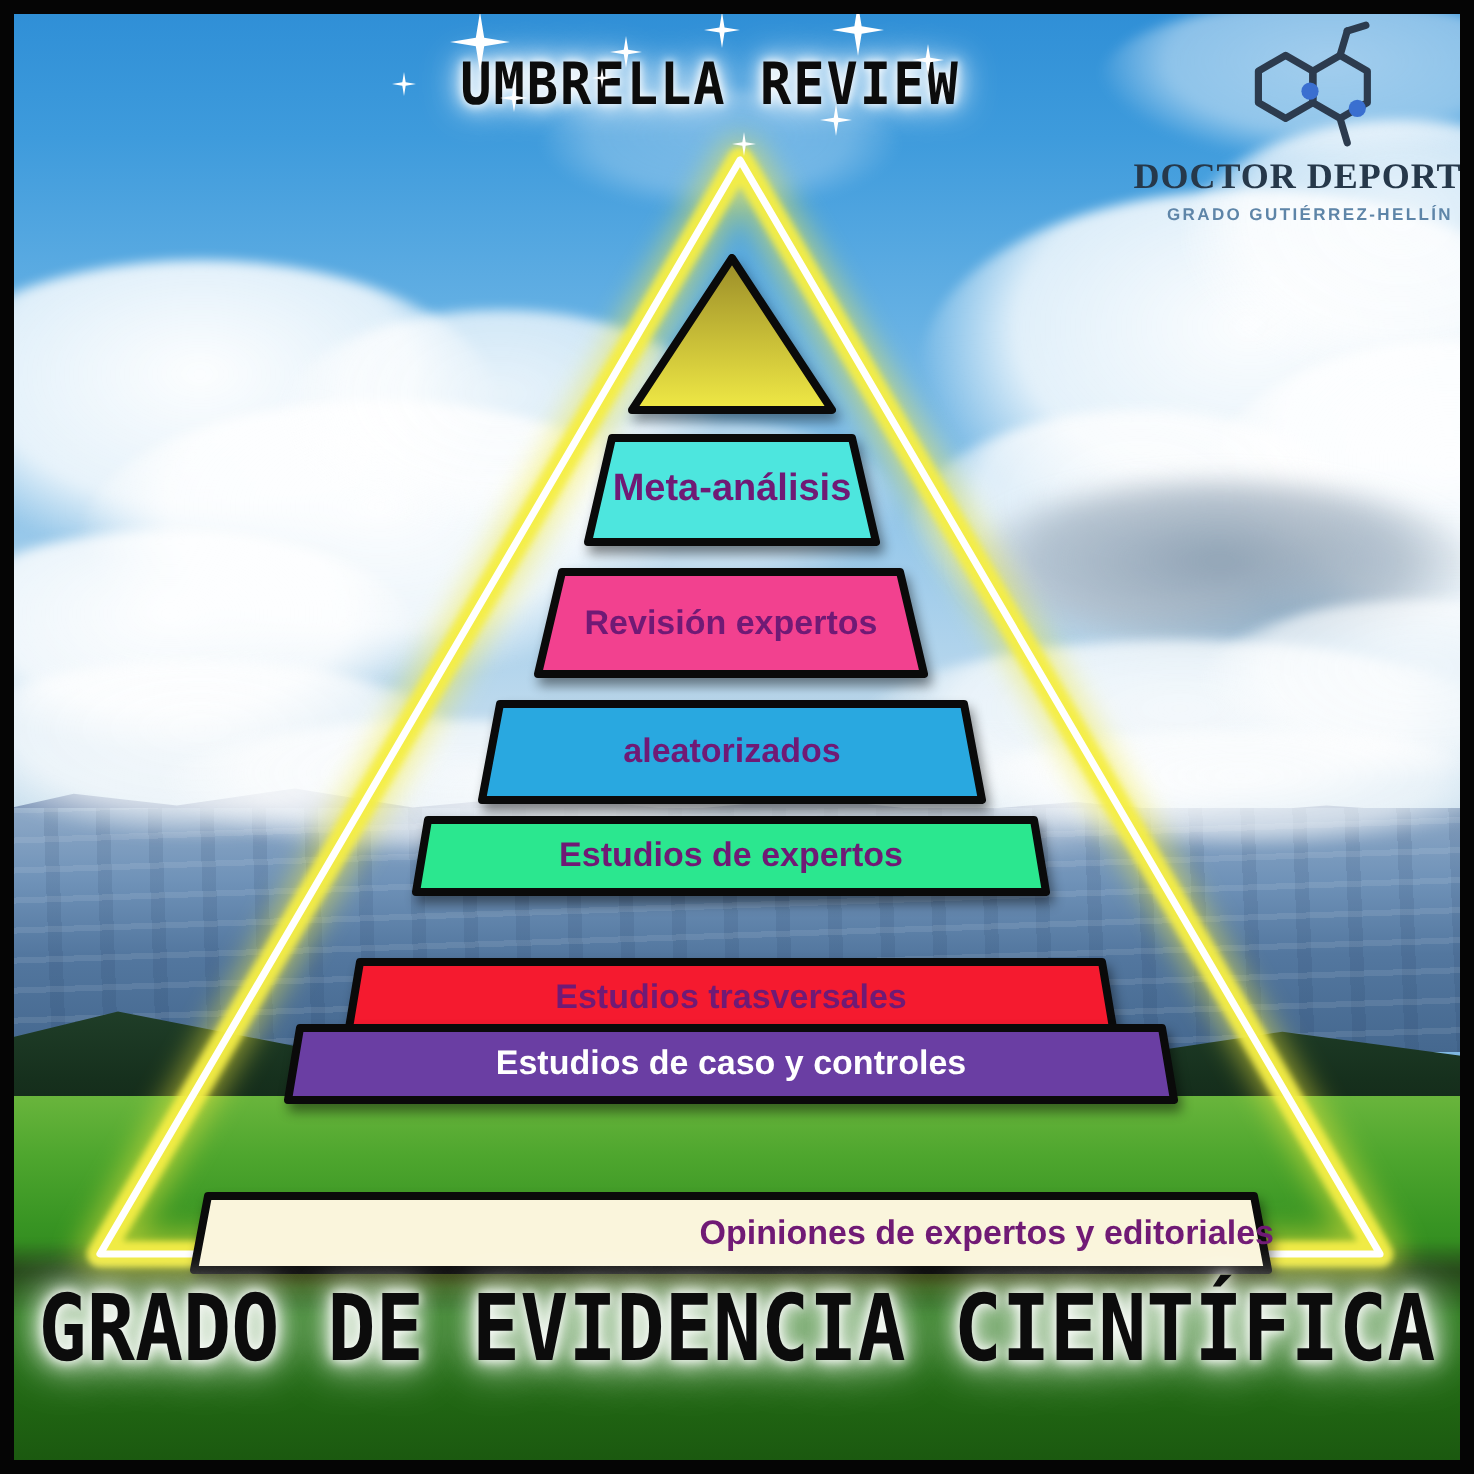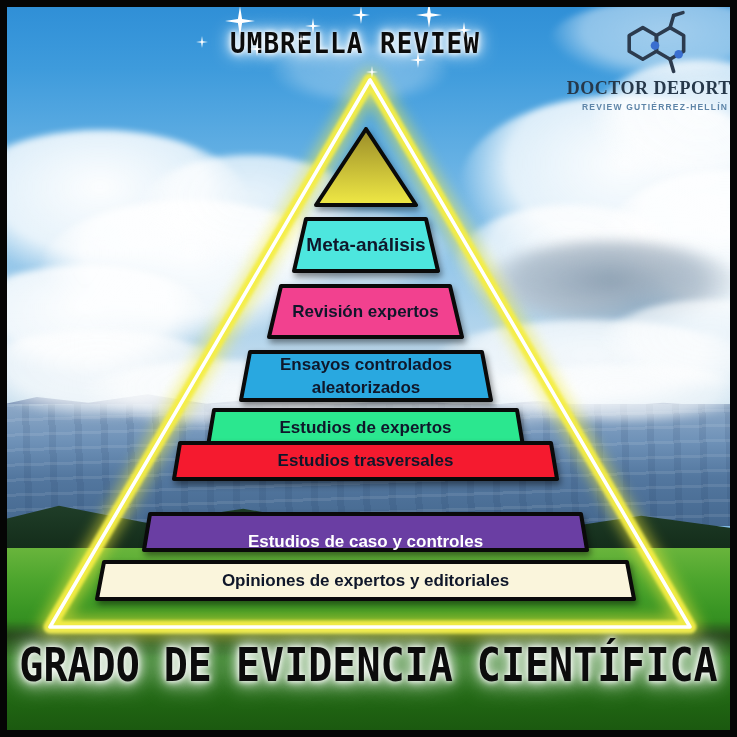--- a/index.html
+++ b/index.html
@@ -28,21 +28,21 @@
     background:radial-gradient(ellipse at 50% 38%,rgba(255,255,255,.98) 0%,rgba(255,255,255,.8) 50%,rgba(255,255,255,0) 72%);}
   .cloud.gray{background:radial-gradient(ellipse at 50% 45%,rgba(128,148,168,.85) 0%,rgba(128,148,168,.5) 50%,rgba(128,148,168,0) 72%);}
 
   
   .glow-svg{left:0;top:0;width:737px;height:737px;z-index:2;}
 
   
   .band{z-index:3;display:flex;flex-direction:column;align-items:center;justify-content:center;
     filter:drop-shadow(2px 4px 3px rgba(0,0,0,.45));}
   .band svg{position:absolute;left:0;top:0;width:100%;height:100%;}
-  .band-line{position:relative;z-index:1;font-weight:bold;color:#0f172a;font-size:17px;line-height:1.3;white-space:nowrap;}
+  .band-line{position:relative;z-index:1;font-weight:bold;color:#701a75;font-size:17px;line-height:1.3;white-space:nowrap;}
   .lv1 .band-line{font-size:19px;}
   .lv6 .band-line{color:#fff;}
   .apex{z-index:3;filter:drop-shadow(2px 4px 3px rgba(0,0,0,.4));}
 
   
   .top-title{left:170px;top:28px;width:370px;text-align:center;z-index:5;
     font-family:"DejaVu Sans Mono",monospace;font-weight:bold;font-size:26px;letter-spacing:1px;
     color:#0c0c0c;transform:scaleY(1.12);
     text-shadow:0 0 4px #fff,0 0 8px #fff,0 0 14px #fff,0 0 20px rgba(255,255,255,.9);}
   .bottom-title{left:0;top:642px;width:737px;text-align:center;z-index:5;
@@ -127,46 +127,45 @@
     <svg viewBox="0 0 199 56" preserveAspectRatio="none">
         <polygon points="15,2 184,2 196,53 3,53" stroke="#0a0a0a" stroke-width="4" stroke-linejoin="round" fill="#f2418f"></polygon>
       </svg>
     <span class="band-line">Revisión expertos</span>
   </div>
 
   <div class="abs band lv3" style="left:238px;top:350px;width:256px;height:53px;">
     <svg viewBox="0 0 256 53" preserveAspectRatio="none">
         <polygon points="12,2 244,2 253,50 3,50" stroke="#0a0a0a" stroke-width="4" stroke-linejoin="round" fill="#29a8e0"></polygon>
       </svg>
-    <span class="band-line">Ensayos controlados</span>
     <span class="band-line">aleatorizados</span>
   </div>
 
   <div class="abs band lv4" style="left:205px;top:408px;width:321px;height:41px;">
     <svg viewBox="0 0 321 41" preserveAspectRatio="none">
         <polygon points="9,2 312,2 318,38 3,38" stroke="#0a0a0a" stroke-width="4" stroke-linejoin="round" fill="#2be78f"></polygon>
       </svg>
     <span class="band-line">Estudios de expertos</span>
   </div>
 
-  <div class="abs band lv5" style="left:171px;top:441px;width:389px;height:41px;">
+  <div class="abs band lv5" style="left:171px;top:479px;width:389px;height:41px;">
     <svg viewBox="0 0 389 41" preserveAspectRatio="none">
         <polygon points="9,2 380,2 386,38 3,38" stroke="#0a0a0a" stroke-width="4" stroke-linejoin="round" fill="#f51a2f"></polygon>
       </svg>
     <span class="band-line">Estudios trasversales</span>
   </div>
 
-  <div class="abs band lv6" style="left:141px;top:512px;width:449px;height:41px;justify-content:flex-end;">
+  <div class="abs band lv6" style="left:141px;top:512px;width:449px;height:41px;">
     <svg viewBox="0 0 449 41" preserveAspectRatio="none">
         <polygon points="9,2 440,2 446,38 3,38" stroke="#0a0a0a" stroke-width="4" stroke-linejoin="round" fill="#6a3ea3"></polygon>
       </svg>
     <span class="band-line">Estudios de caso y controles</span>
   </div>
 
-  <div class="abs band lv7" style="left:94px;top:560px;width:543px;height:42px;">
+  <div class="abs band lv7" style="left:94px;top:596px;width:543px;height:42px;align-items:flex-end;">
     <svg viewBox="0 0 543 42" preserveAspectRatio="none">
         <polygon points="10,2 533,2 540,39 3,39" stroke="#0a0a0a" stroke-width="4" stroke-linejoin="round" fill="#faf5dc"></polygon>
       </svg>
     <span class="band-line">Opiniones de expertos y editoriales</span>
   </div>
 
   <div class="abs top-title">UMBRELLA REVIEW</div>
   <div class="abs bottom-title">GRADO DE EVIDENCIA CIENTÍFICA</div>
 
   <div class="abs logo">
@@ -175,21 +174,21 @@
         <polygon points="24,38 43,27 62,38 62,60 43,71 24,60"></polygon>
         <polygon points="62,38 81,27 100,38 100,60 81,71 62,60"></polygon>
         <path d="M81,27 L86,10"></path>
         <path d="M86,10 L99,6"></path>
         <path d="M81,71 L86,88"></path>
       </g>
       <circle cx="60" cy="52" r="6" fill="#3a6fd0"></circle>
       <circle cx="93" cy="64" r="6" fill="#3a6fd0"></circle>
     </svg>
     <div class="logo-name">DOCTOR DEPORTE</div>
-    <div class="logo-sub">REVIEW GUTIÉRREZ-HELLÍN</div>
+    <div class="logo-sub">GRADO GUTIÉRREZ-HELLÍN</div>
   </div>
 
   <div class="abs sparkle" style="left:225px;top:6px;width:30px;height:30px;"></div>
   <div class="abs sparkle" style="left:305px;top:18px;width:16px;height:16px;"></div>
   <div class="abs sparkle" style="left:352px;top:6px;width:18px;height:18px;"></div>
   <div class="abs sparkle" style="left:416px;top:2px;width:26px;height:26px;"></div>
   <div class="abs sparkle" style="left:456px;top:22px;width:16px;height:16px;"></div>
   <div class="abs sparkle" style="left:196px;top:36px;width:12px;height:12px;"></div>
   <div class="abs sparkle" style="left:250px;top:42px;width:14px;height:14px;"></div>
   <div class="abs sparkle" style="left:410px;top:52px;width:16px;height:16px;"></div>

